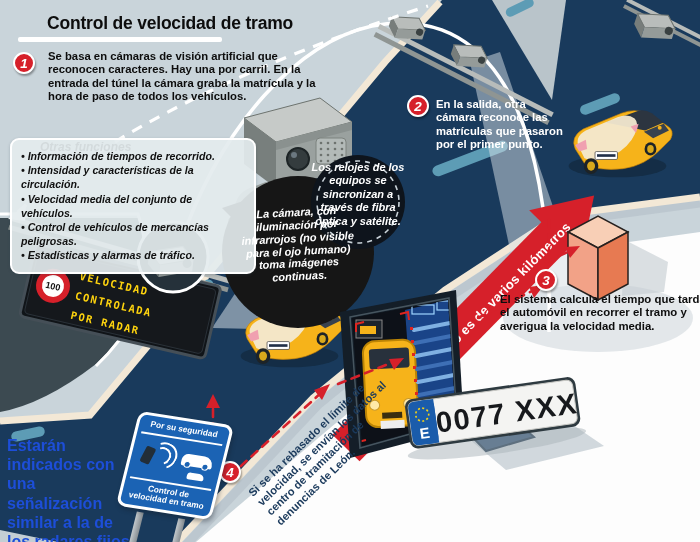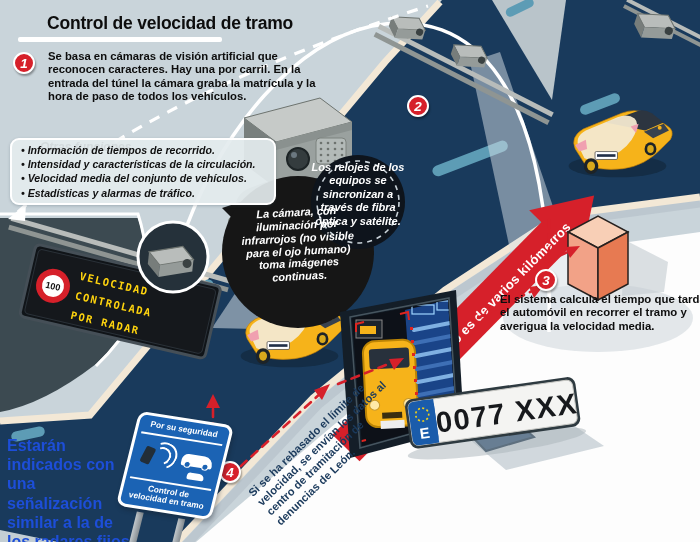--- a/index.html
+++ b/index.html
@@ -8,22 +8,22 @@
   .stage svg.scene{position:absolute;left:0;top:0;z-index:0;}
   .ov{position:absolute;z-index:2;}
   .title{left:17px;top:13px;font-size:17.5px;font-weight:bold;color:#0d0d0d;letter-spacing:-0.2px;margin-left:30px;}
   .title-underline{left:18px;top:37px;width:204px;height:5px;background:#ffffff;border-radius:2px;}
   .badge{width:22px;height:22px;border-radius:50%;background:#d6202a;color:#fff;
          font-weight:bold;font-style:italic;font-size:13.5px;display:flex;align-items:center;
          justify-content:center;border:2px solid #fff;box-shadow:1px 2px 2px rgba(0,0,0,.35);box-sizing:border-box;}
   .step-text{font-weight:bold;line-height:1.18;}
   .t-dark{color:#0d0d0d;margin-left:8px;} .t-white{color:#ffffff;} .t-navy{color:#1b3a5c;}
   .otras-h{left:40px;top:121px;font-size:12px;font-weight:bold;font-style:italic;color:#0d0d0d;margin-top:19px;}
-  .fn-box{left:10px;top:138px;width:266px;background:rgba(228,235,238,0.92);
-          border:2.5px solid #fff;border-radius:9px;padding:3px 9px;box-sizing:border-box;
+  .fn-box{left:10px;top:138px;width:246px;background:rgba(228,235,238,0.92);
+          border:2.5px solid #fff;border-radius:9px;padding:9px 9px;box-sizing:border-box;
           box-shadow:0 1px 3px rgba(40,60,70,.25);}
   .fn-item{font-size:10.6px;font-weight:bold;font-style:italic;color:#101010;line-height:1.34;}
   .fn-item::before{content:"• ";}
   .callout{font-weight:bold;font-style:italic;color:#fff;text-align:center;}
   .blob-note{left:232px;top:206px;width:132px;font-size:11px;line-height:1.17;transform:rotate(-3deg);}
   .sync-note{left:311px;top:161px;width:94px;font-size:11px;line-height:1.22;text-align:center;}
   .footnote{left:7px;top:436px;width:124px;font-size:16px;font-weight:bold;color:#1d4ed8;line-height:1.2;}
   .step4{left:246px;top:490px;width:174px;font-size:11.2px;transform:rotate(-44deg);transform-origin:0 0;}
   
   .sign{left:127px;top:417px;width:96px;transform:rotate(9deg) skewX(-5deg);}
@@ -294,27 +294,29 @@
 <div class="ov title-underline"></div>
 
 <div class="ov badge" style="left:13px;top:52px;">1</div>
 <div class="ov step-text t-dark" style="left:40px;top:50px;width:276px;font-size:11.3px;">Se basa en cámaras de visión artificial que reconocen caracteres. Hay una por carril. En la entrada del túnel la cámara graba la matrícula y la hora de paso de todos los vehículos.</div>
 
 <div class="ov otras-h">Otras funciones</div>
 <div class="ov fn-box">
   <div class="fn-item">Información de tiempos de recorrido.</div>
   <div class="fn-item">Intensidad y características de la circulación.</div>
   <div class="fn-item">Velocidad media del conjunto de vehículos.</div>
+  <div class="fn-item">Control de vehículos de mercancías peligrosas.</div>
   <div class="fn-item">Estadísticas y alarmas de tráfico.</div>
 </div>
 
 <div class="ov callout blob-note">La cámara, con iluminación por infrarrojos (no visible para el ojo humano) toma imágenes continuas.</div>
 <div class="ov callout sync-note">Los relojes de los equipos se sincronizan a través de fibra óptica y satélite.</div>
 
 <div class="ov badge" style="left:407px;top:95px;">2</div>
+<div class="ov step-text t-white" style="left:436px;top:98px;width:128px;font-size:11.3px;">En la salida, otra cámara reconoce las matrículas que pasaron por el primer punto.</div>
 
 <div class="ov badge" style="left:535px;top:269px;">3</div>
 <div class="ov step-text t-dark" style="left:492px;top:293px;width:212px;font-size:11.4px;">El sistema calcula el tiempo que tarda el automóvil en recorrer el tramo y averigua la velocidad media.</div>
 
 <div class="ov badge" style="left:219px;top:461px;">4</div>
 <div class="ov step-text t-navy step4">Si se ha rebasado el límite de velocidad, se envían los datos al centro de tramitación de denuncias de León.</div>
 
 <div class="ov footnote">Estarán indicados con una señalización similar a la de los radares fijos</div>
 
 <div class="ov sign">

